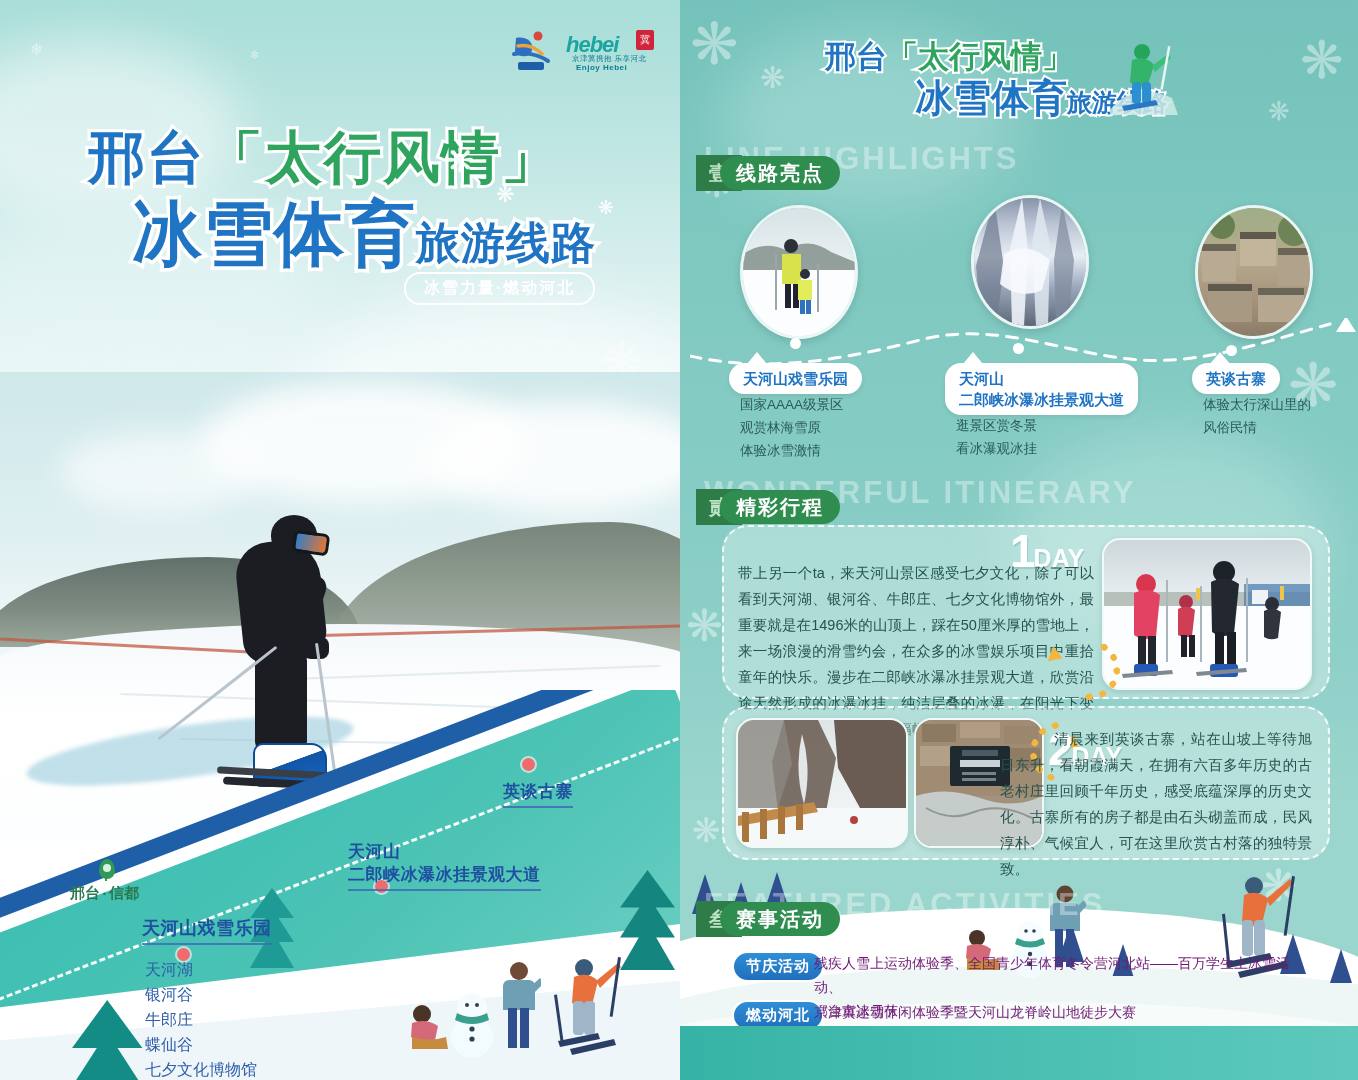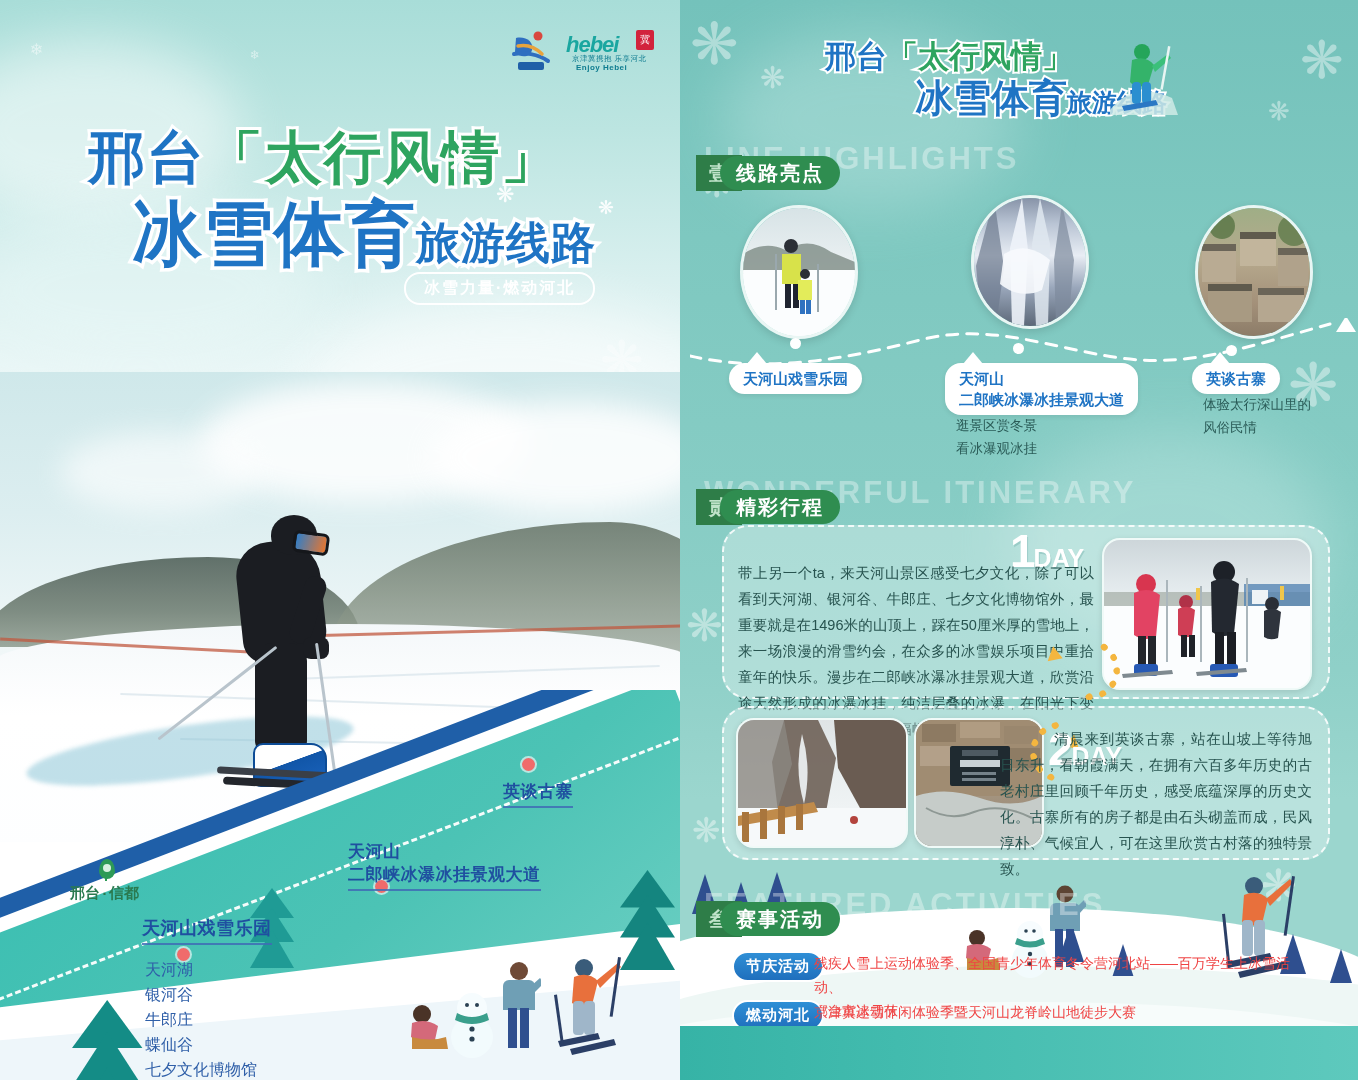--- a/index.html
+++ b/index.html
@@ -146,21 +146,21 @@
   .arc{position:absolute;width:46px;height:46px;border-radius:50%;
         border:7px dotted #f4b63f;border-top-color:transparent;border-left-color:transparent;}
   .tri{position:absolute;width:0;height:0;border-top:8px solid transparent;border-bottom:8px solid transparent;border-right:13px solid #f4b63f;}
 
   
   .bscene{position:absolute;left:680px;top:872px;width:678px;height:208px;overflow:hidden;}
   .bhill{position:absolute;background:#fff;}
   .btree{position:absolute;width:0;height:0;border-left:13px solid transparent;border-right:13px solid transparent;border-bottom:40px solid #2f4f8f;}
   .actpill{position:absolute;background:linear-gradient(180deg,#2f8fd6,#1f6fbd);border:2px solid #fff;border-radius:16px;
         color:#fff;font-size:15px;font-weight:800;padding:4px 12px;letter-spacing:1px;white-space:nowrap;}
-  .acttext{position:absolute;color:#ef4444;font-size:14px;line-height:24px;}
+  .acttext{position:absolute;color:#701a75;font-size:14px;line-height:24px;}
   .footer{position:absolute;left:680px;top:1026px;width:678px;height:54px;
         background:linear-gradient(90deg,#36b3a6 0%,#45bdb0 40%,#5ec9bd 100%);}
   .fttext{position:absolute;right:22px;top:1038px;color:#fff;font-size:25px;font-weight:900;letter-spacing:2px;}
 
   
   .fig{position:absolute;}
 </style>
 </head>
 <body>
 
@@ -427,20 +427,25 @@
       <path d="M0 38 C 80 56, 160 40, 230 22 C 300 4, 360 30, 430 40 C 500 50, 560 28, 640 6" fill="none" stroke="#ffffff" stroke-width="3" stroke-dasharray="11 9" stroke-linecap="round"></path>
       <path d="M646 14 l10 -16 l10 16 z" fill="#ffffff"></path>
     </svg>
   </div>
   <div class="node" style="left:790px;top:338px;"></div>
   <div class="node" style="left:1013px;top:343px;"></div>
   <div class="node" style="left:1226px;top:345px;"></div>
 
   <div class="hbub" style="left:729px;top:363px;">
     <span>天河山戏雪乐园</span>
+  </div>
+  <div class="hdesc" style="left:740px;top:393px;">
+    <div>国家AAAA级景区</div>
+    <div>观赏林海雪原</div>
+    <div>体验冰雪激情</div>
   </div>
 
   <div class="hbub" style="left:945px;top:363px;">
     <span>天河山</span><br>
     <span>二郎峡冰瀑冰挂景观大道</span>
   </div>
   <div class="hdesc" style="left:956px;top:414px;">
     <div>逛景区赏冬景</div>
     <div>看冰瀑观冰挂</div>
   </div>

